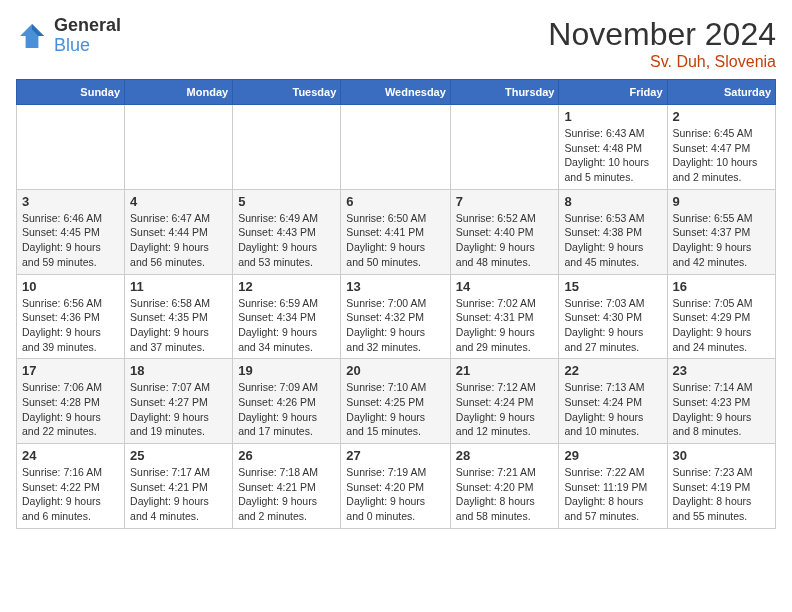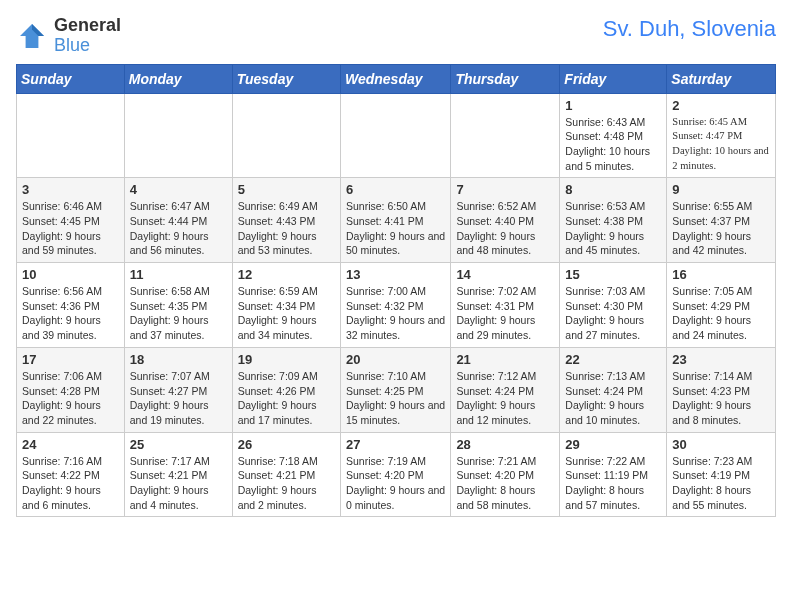--- a/index.html
+++ b/index.html
@@ -33,36 +33,35 @@
     }
     .title-area {
       text-align: right;
     }
     .month-title {
       font-size: 32px;
       font-weight: normal;
       color: #333;
     }
     .location {
-      font-size: 22px;
-      color: #3b82f6;
+      font-size: 16px;
+      color: #c2410c;
     }
     .calendar {
       width: 100%;
       border-collapse: collapse;
     }
     .calendar th {
       background: #3a6cbf;
       color: #fff;
-      font-size: 14px;
+      font-size: 11px;
       font-weight: bold;
       padding: 6px 4px;
-      text-align: left;
+      text-align: right;
       border: 1px solid #2a5caf;
-      font-style: italic;
     }
     .calendar td {
       border: 1px solid #ccc;
       vertical-align: top;
       padding: 4px 5px;
       width: 113px;
       min-height: 80px;
       font-size: 11px;
       color: #333;
       background: #fff;
@@ -93,20 +92,21 @@
     <svg class="logo-icon" viewBox="0 0 40 40" width="40" height="40">
       <polygon points="20,5 35,20 28,20 28,35 12,35 12,20 5,20" fill="#4a90d9"></polygon>
       <polygon points="20,5 35,20 28,20 20,12" fill="#2a70b9"></polygon>
     </svg>
     <div class="logo-text">
       <span style="font-size:18px;font-weight:bold;color:#333;">General</span>
       <span style="font-size:18px;font-weight:normal;color:#4a90d9;">Blue</span>
     </div>
   </div>
   <div class="title-area">
+    <div class="month-title">November 2024</div>
     <div class="location">Sv. Duh, Slovenia</div>
   </div>
 </div>
 
 <table class="calendar">
   <thead>
     <tr>
     <th>Sunday</th>
         <th>Monday</th>
         <th>Tuesday</th>
@@ -124,21 +124,21 @@
         <td class="empty-cell"></td>
         <td class="empty-cell"></td>
         <td>
           <span class="day-num">1</span>
           <div class="day-info" style="white-space: pre-line;">Sunrise: 6:43 AM
 Sunset: 4:48 PM
 Daylight: 10 hours and 5 minutes.</div>
         </td>
         <td>
           <span class="day-num">2</span>
-          <div class="day-info" style="white-space: pre-line; font-family: Liberation Serif, serif;">Sunrise: 6:45 AM
+          <div class="day-info" style="white-space: pre-line;">Sunrise: 6:45 AM
 Sunset: 4:47 PM
 Daylight: 10 hours and 2 minutes.</div>
         </td>
       </tr>
       <tr>
         <td>
           <span class="day-num">3</span>
           <div class="day-info" style="white-space: pre-line;">Sunrise: 6:46 AM
 Sunset: 4:45 PM
 Daylight: 9 hours and 59 minutes.</div>

